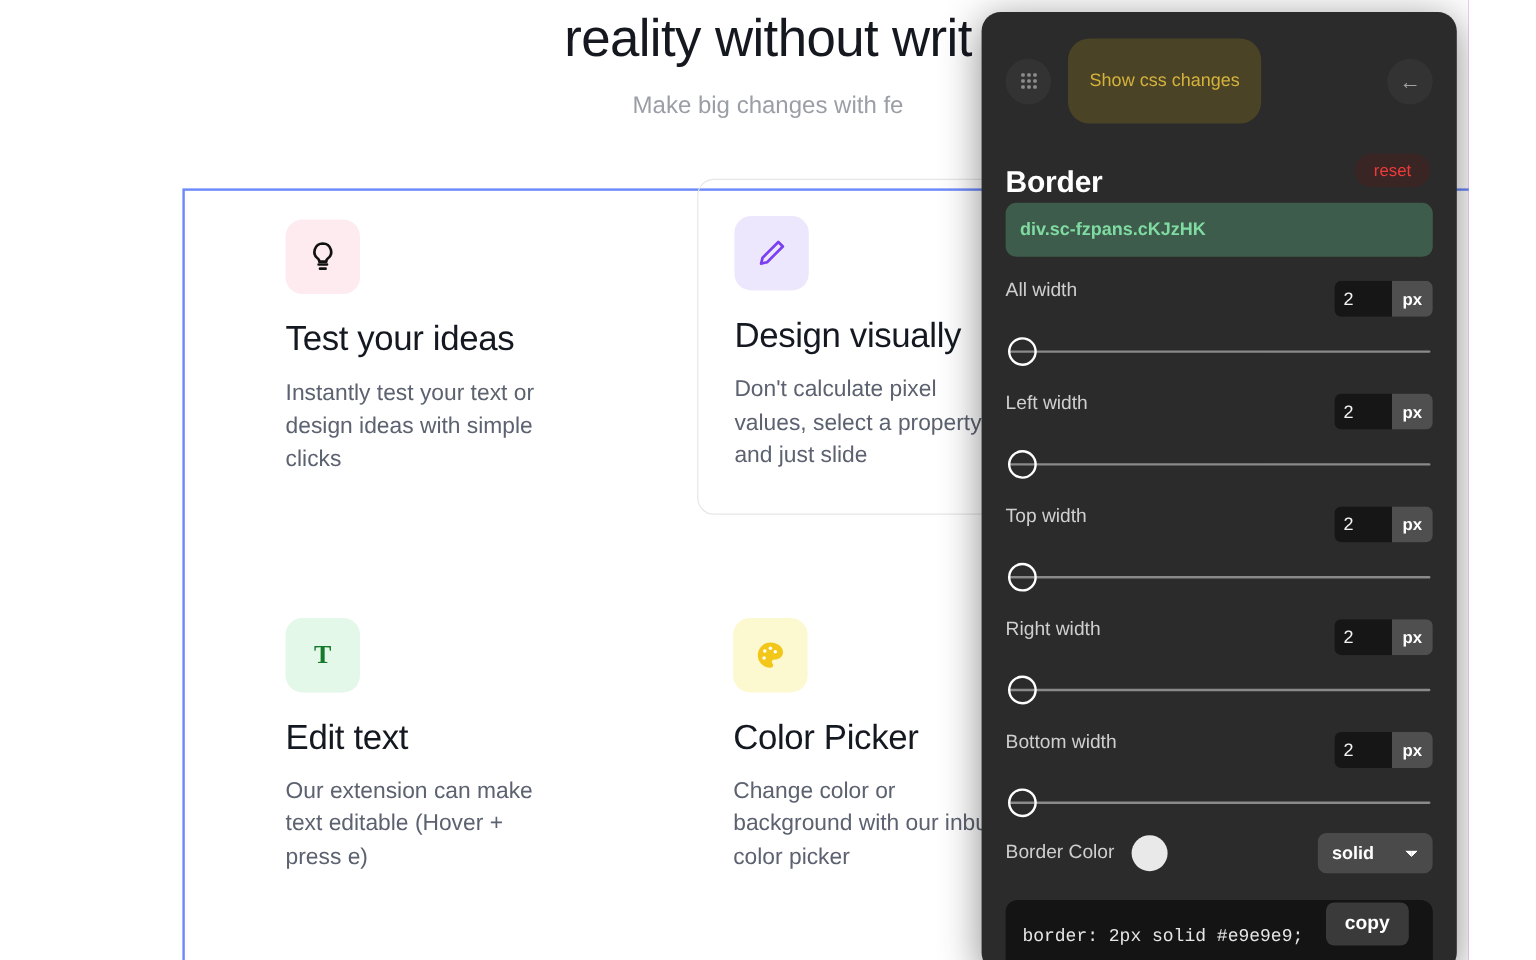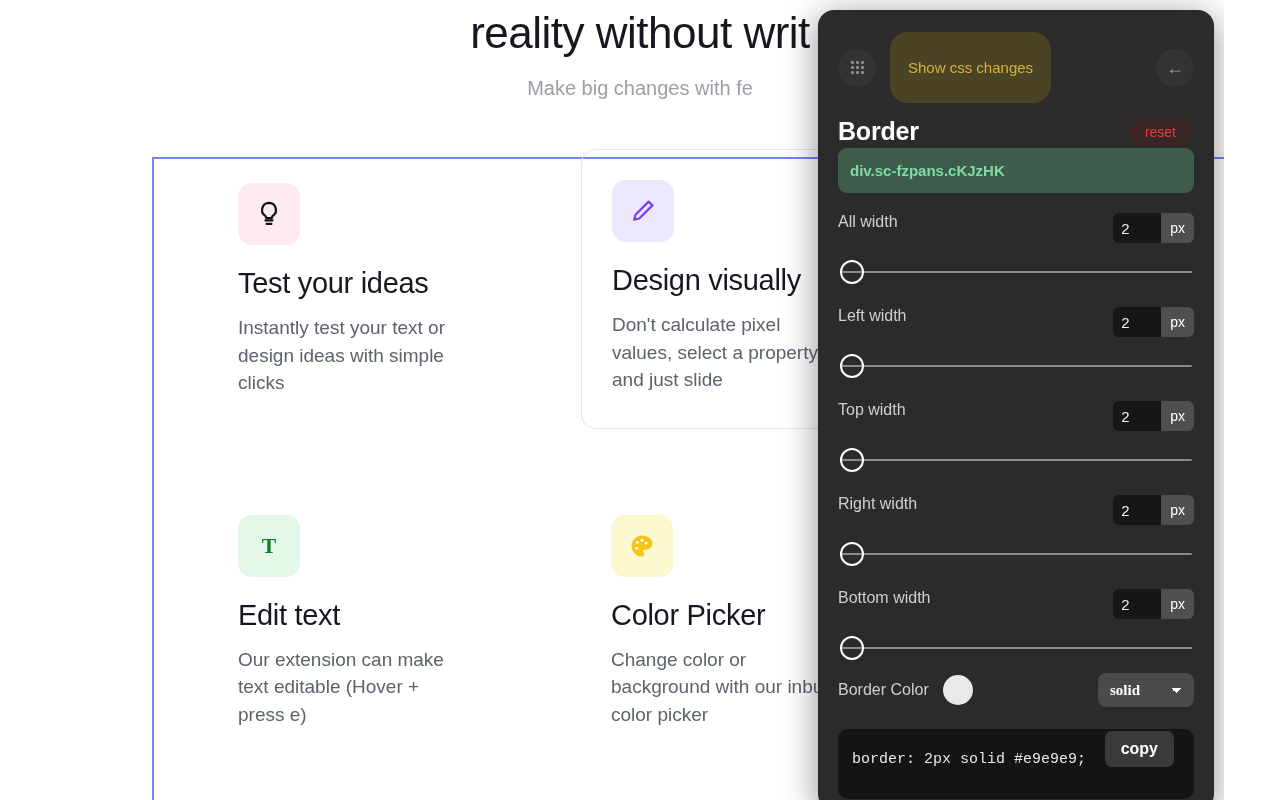--- a/index.html
+++ b/index.html
@@ -101,20 +101,21 @@
   }
   .spacer { flex: 1 1 auto; }
 
   .panel-titlerow {
     display: flex; align-items: center;
     padding: 14px 22px 0 20px;
   }
   .panel-title {
     font-size: 25px; font-weight: 700; color: #ffffff;
     letter-spacing: -0.2px;
+    margin-top: 21px;
   }
   .reset-btn {
     background: #3a2525; color: #f03a3a;
     border: none; border-radius: 14px;
     padding: 6px 16px; font-size: 14px;
     font-family: "Liberation Sans", sans-serif;
     cursor: pointer;
   }
 
   .selector-chip {
@@ -143,21 +144,21 @@
     border-radius: 6px; overflow: hidden; height: 30px;
   }
   .num-input {
     width: 48px; background: #161616; color: #f2f2f2;
     border: none; outline: none;
     font-size: 15px; font-family: "Liberation Sans", sans-serif;
     padding: 0 8px;
   }
   .num-unit {
     background: #4f4f4f; color: #ffffff;
-    font-size: 14px; font-weight: 400;
+    font-size: 14px; font-weight: 700;
     display: flex; align-items: center; padding: 0 9px;
   }
 
   .slider-wrap {
     position: relative; height: 30px; margin-top: 14px;
     padding: 0 2px;
   }
   .slider-track {
     position: absolute; left: 2px; right: 2px; top: 14px;
     height: 2px; background: #8a8a8a; border-radius: 2px;
@@ -177,21 +178,21 @@
   .color-swatch {
     width: 30px; height: 30px; border-radius: 50%;
     background: #e9e9e9; margin-left: 14px; cursor: pointer;
   }
   .style-select {
     margin-left: auto;
     background: #4a4a4a; color: #ffffff;
     border: none; border-radius: 8px;
     height: 34px; padding: 0 12px; min-width: 96px;
     font-size: 15px; font-weight: 700;
-    font-family: Liberation Serif, serif;
+    font-family: Liberation Sans, sans-serif;
     cursor: pointer;
     -webkit-appearance: none; appearance: none;
     background-image: linear-gradient(45deg, transparent 50%, #fff 50%),
                       linear-gradient(135deg, #fff 50%, transparent 50%);
     background-position: calc(100% - 18px) 15px, calc(100% - 13px) 15px;
     background-size: 5px 5px, 5px 5px;
     background-repeat: no-repeat;
   }
 
   .code-box {

